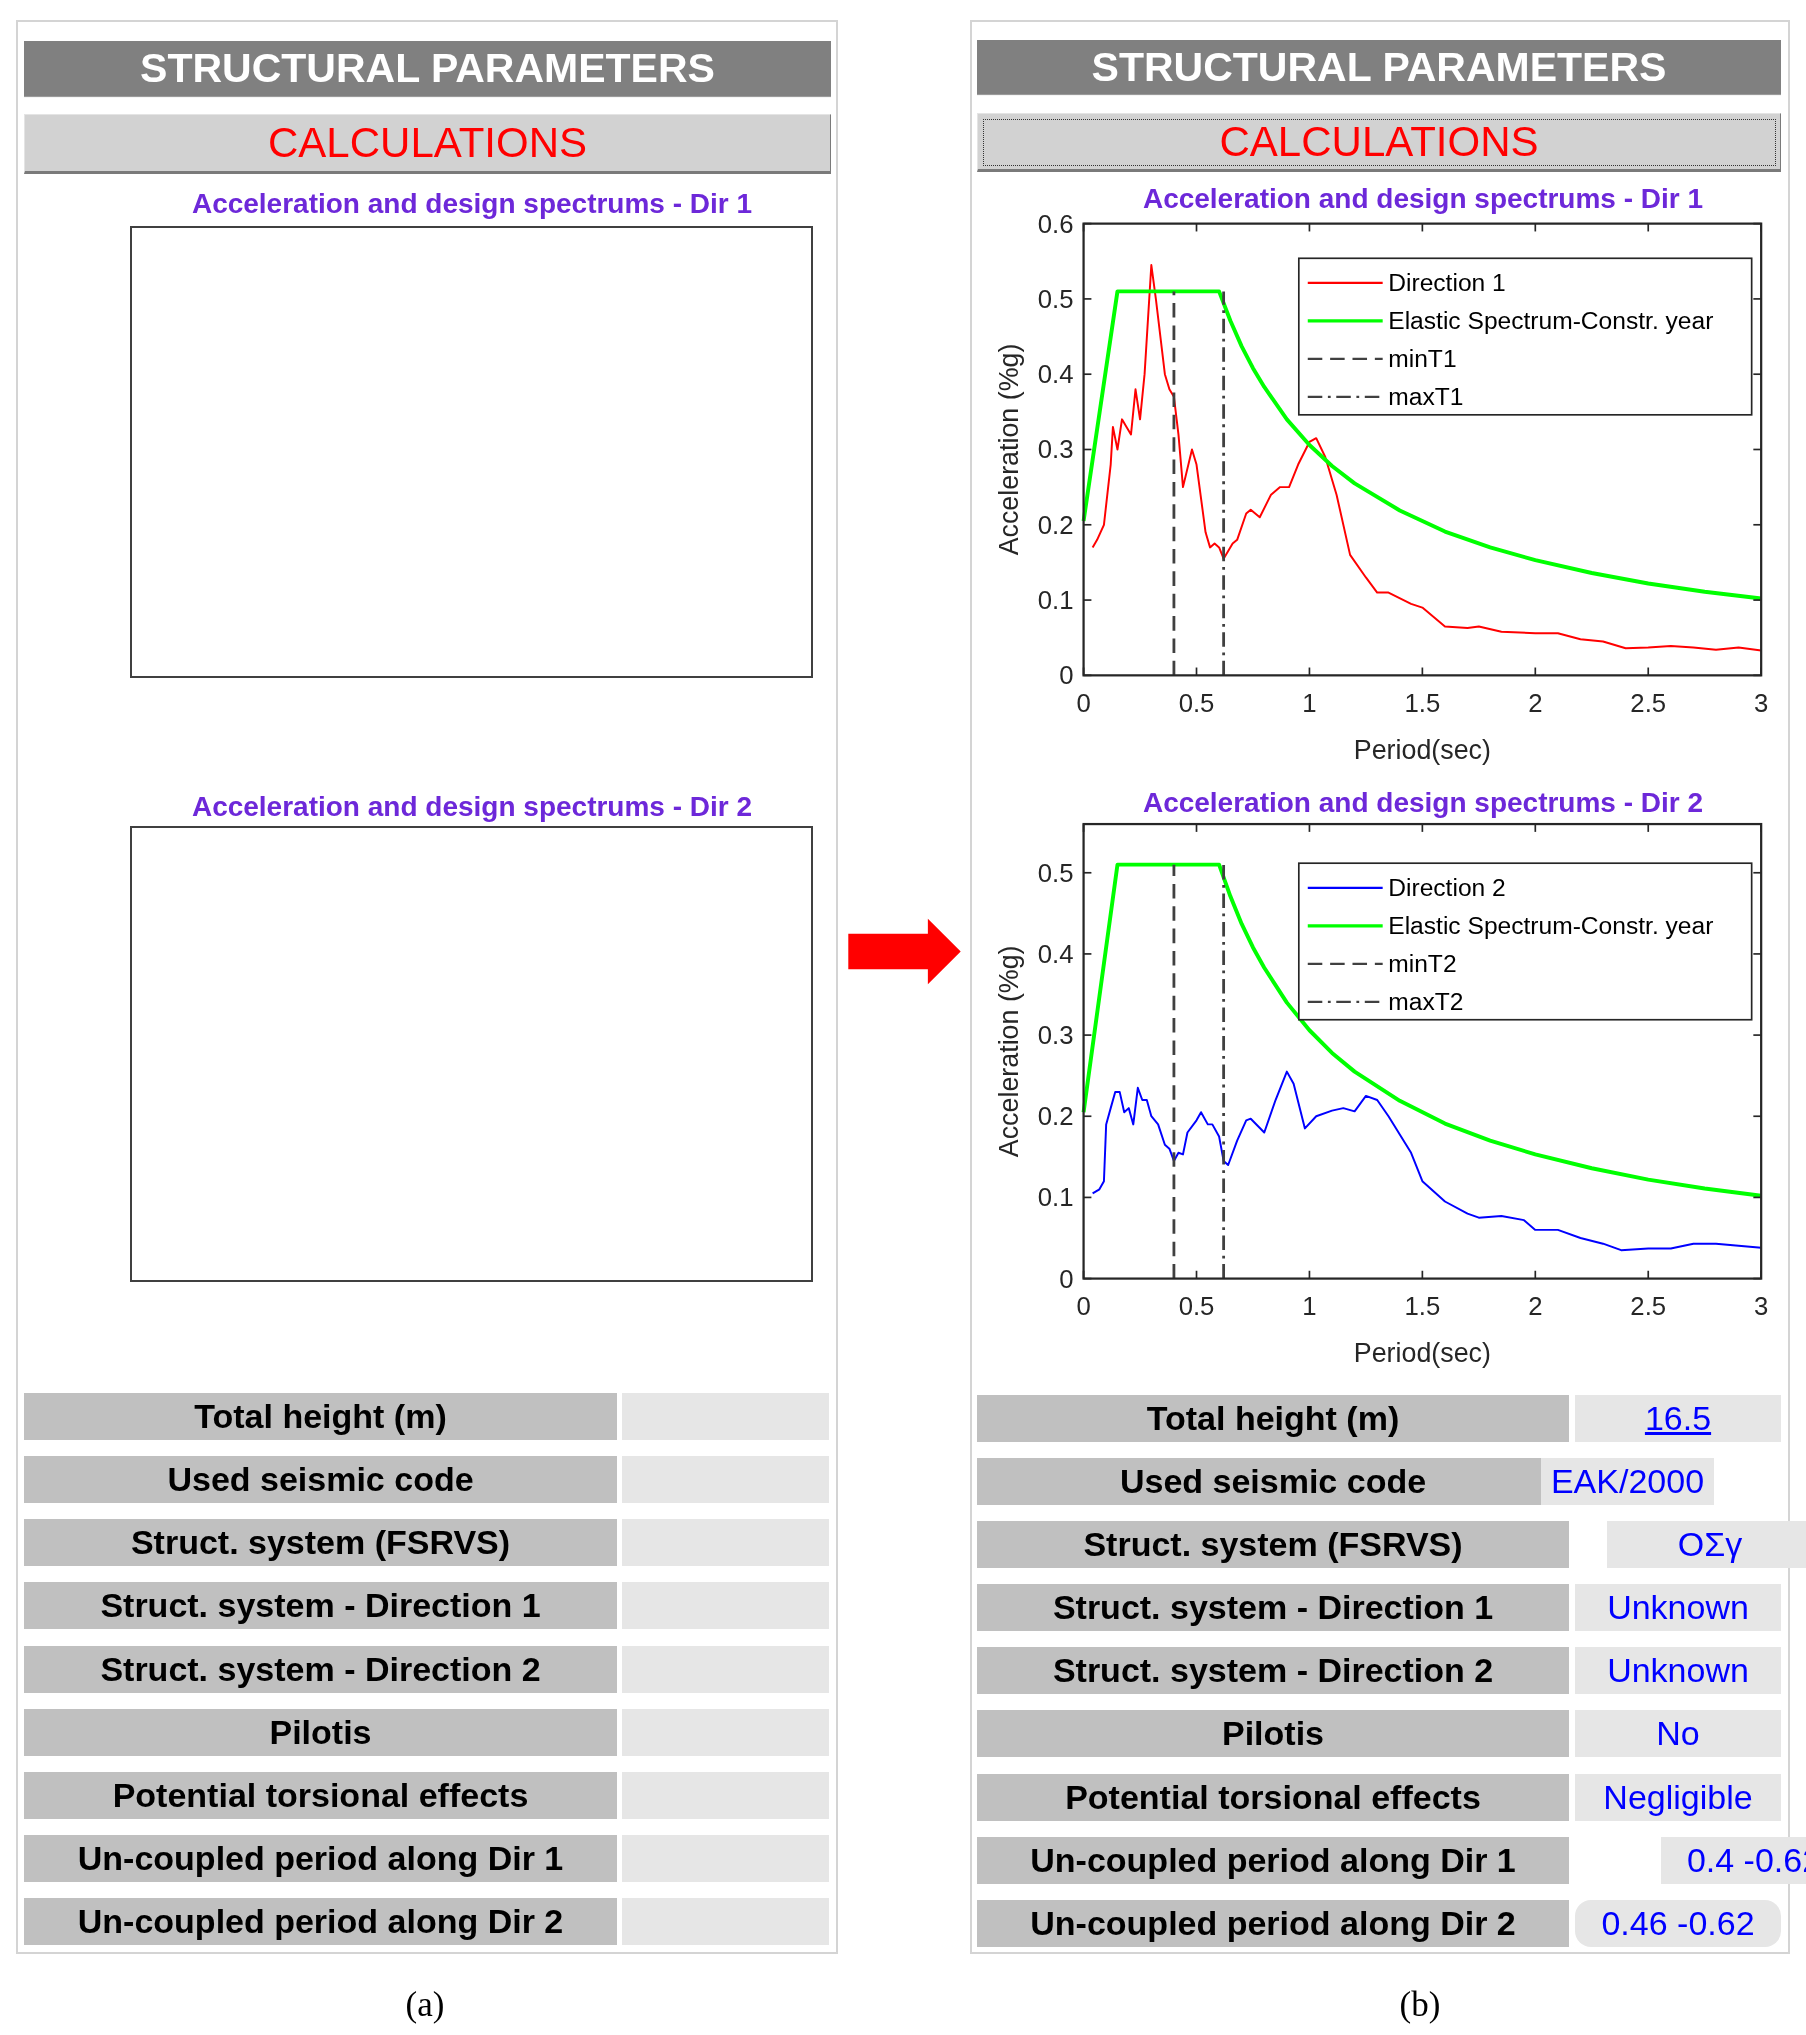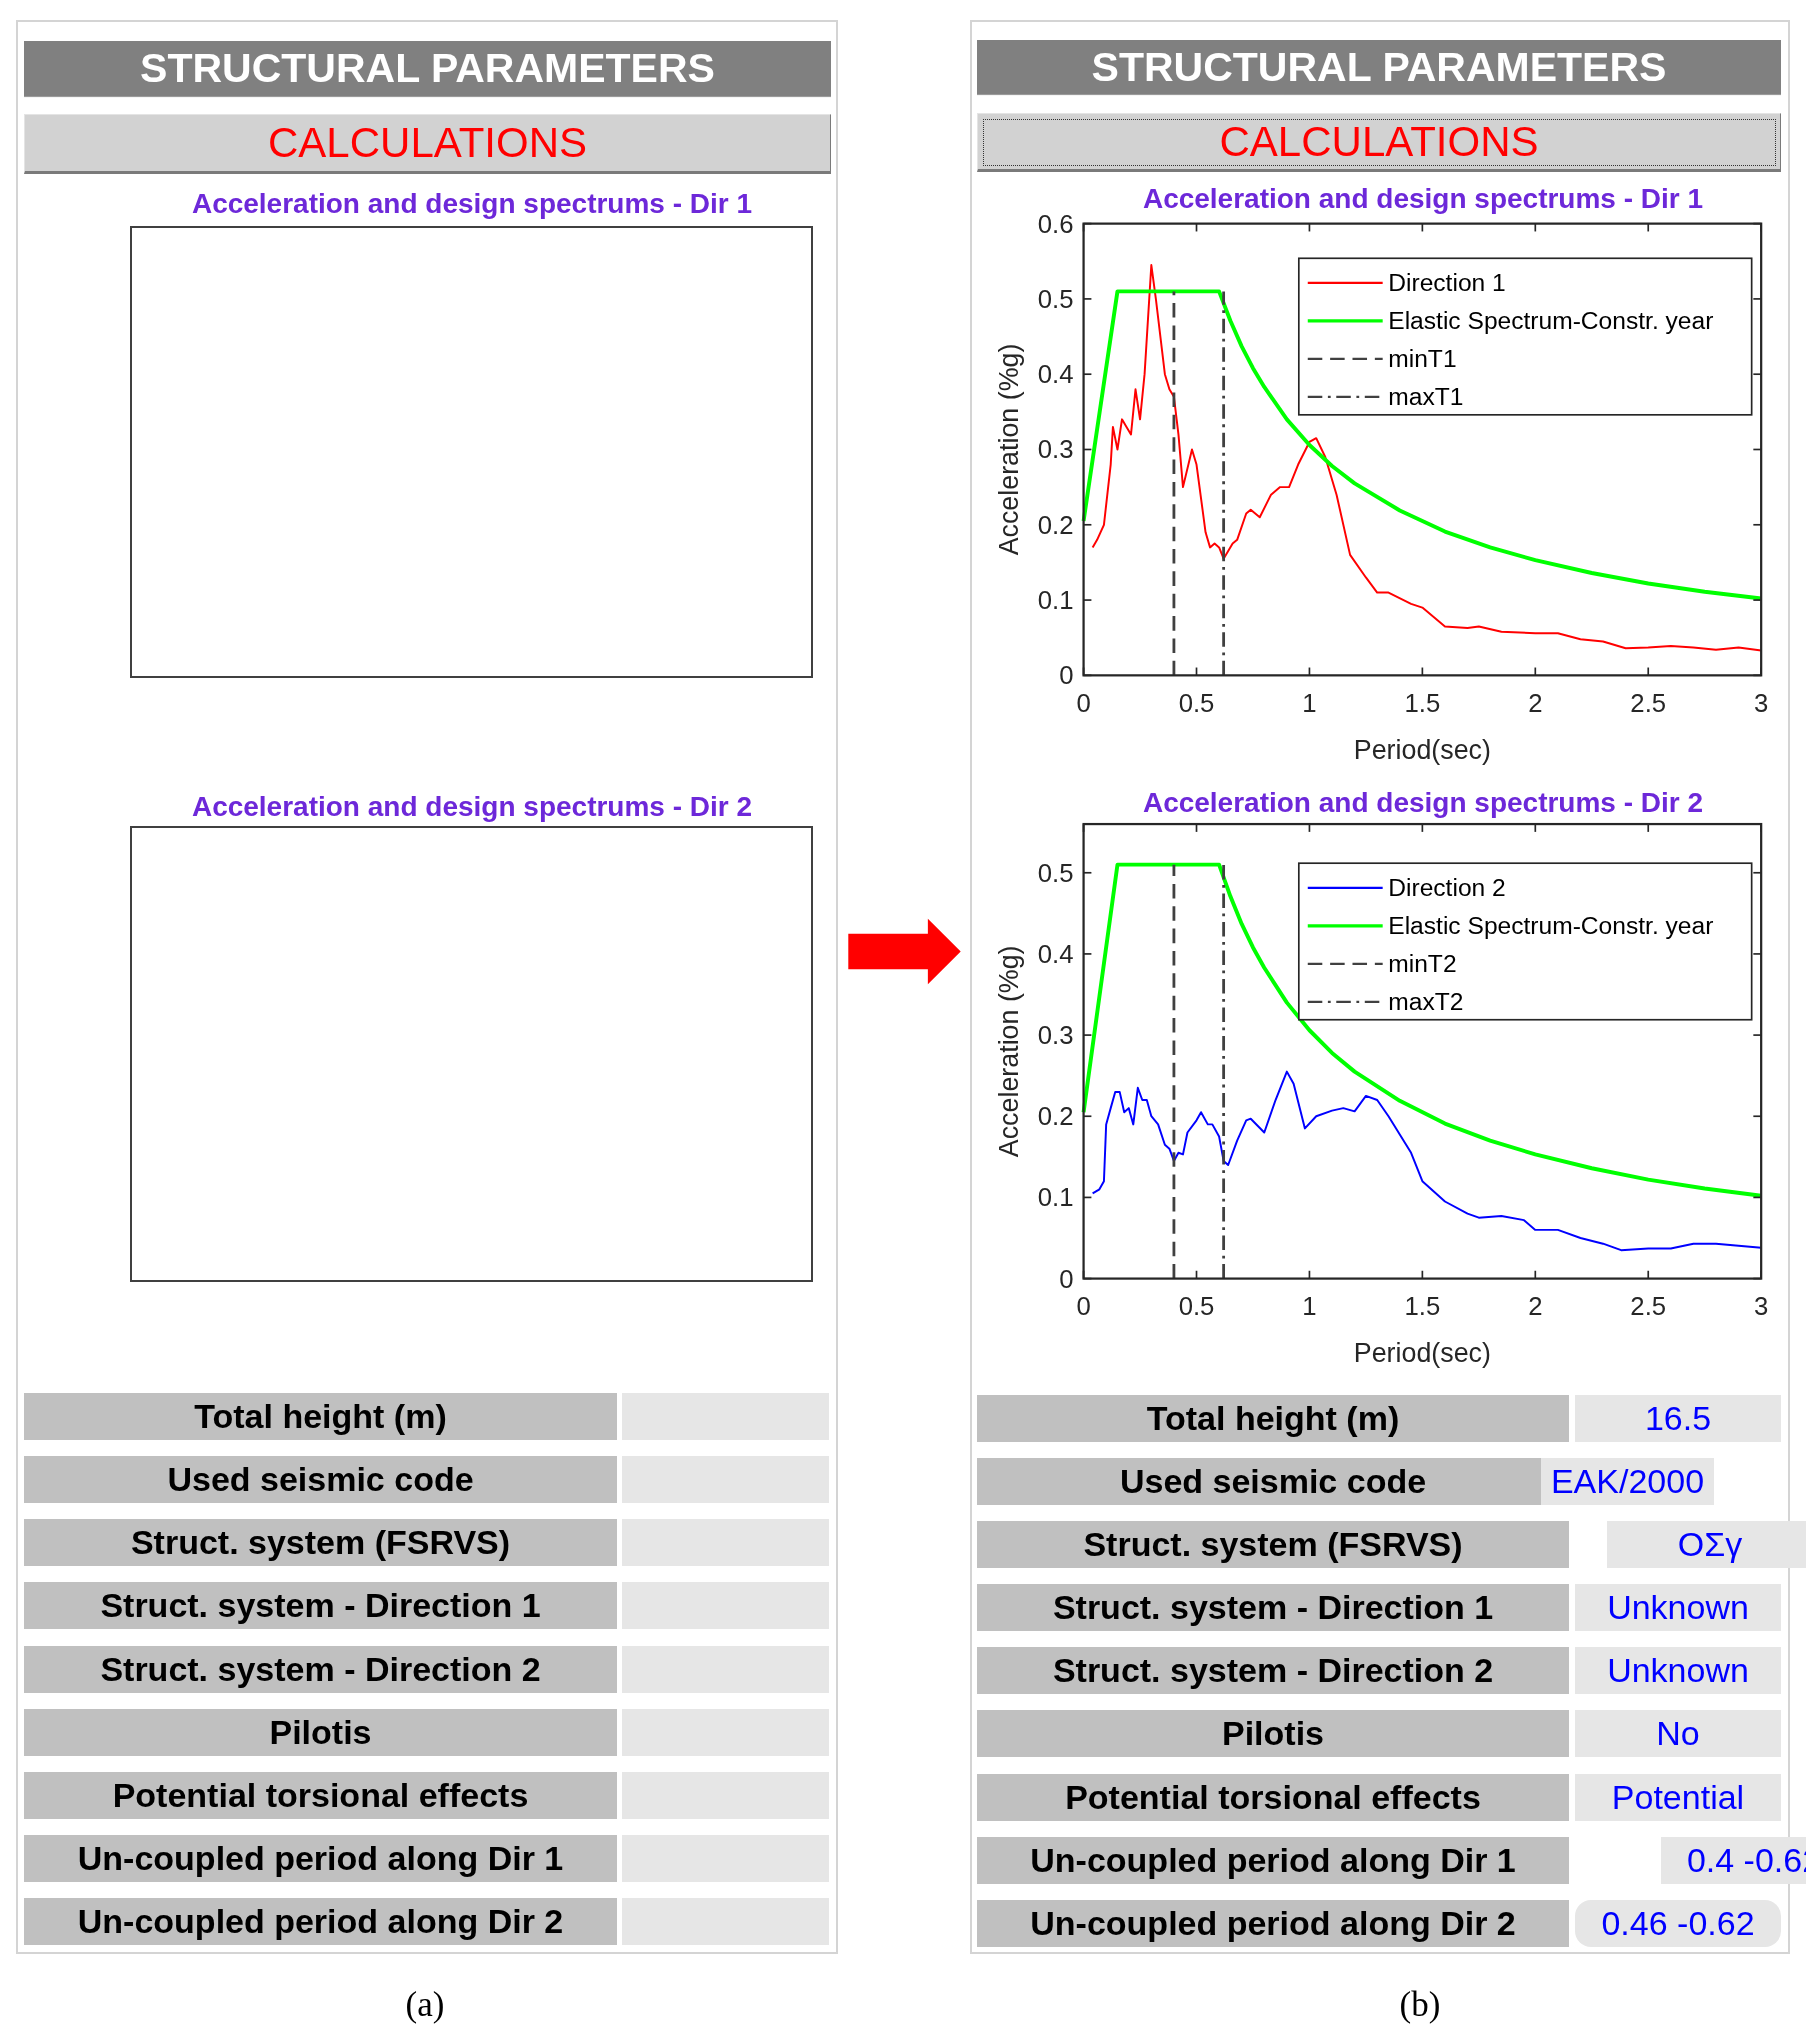--- a/index.html
+++ b/index.html
@@ -240,21 +240,21 @@
     <text x="2483" y="1671" class="legend-text">Elastic Spectrum-Constr. year</text>
     <line x1="2339" y1="1724" x2="2473" y2="1724" stroke="#404040" stroke-width="4" stroke-dasharray="26,14"></line>
     <text x="2483" y="1739" class="legend-text">minT2</text>
     <line x1="2339" y1="1792" x2="2473" y2="1792" stroke="#404040" stroke-width="4" stroke-dasharray="26,10,5,10"></line>
     <text x="2483" y="1807" class="legend-text">maxT2</text>
   </svg>
 
 <div id="rows-b">
     <div class="row" style="left: 0px; top: 1395px;">
       <div class="lbl" style="left: 977px; width: 592px;">Total height (m)</div>
-      <div class="val" style="left: 1575px; width: 206px;">16.5</div>
+      <div class="val" style="left: 1575px; width: 206px; text-decoration: underline;">16.5</div>
     </div>
     <div class="row" style="left: 0px; top: 1458px;">
       <div class="lbl" style="left: 977px; width: 592px;">Used seismic code</div>
       <div class="val" style="left: 1541px; width: 173px;">EAK/2000</div>
     </div>
     <div class="row" style="left: 0px; top: 1521px;">
       <div class="lbl" style="left: 977px; width: 592px;">Struct. system (FSRVS)</div>
       <div class="val" style="left: 1575px; width: 206px; margin-left: 32px;">ΟΣγ</div>
     </div>
     <div class="row" style="left: 0px; top: 1584px;">
@@ -264,21 +264,21 @@
     <div class="row" style="left: 0px; top: 1647px;">
       <div class="lbl" style="left: 977px; width: 592px;">Struct. system - Direction 2</div>
       <div class="val" style="left: 1575px; width: 206px;">Unknown</div>
     </div>
     <div class="row" style="left: 0px; top: 1710px;">
       <div class="lbl" style="left: 977px; width: 592px;">Pilotis</div>
       <div class="val" style="left: 1575px; width: 206px;">No</div>
     </div>
     <div class="row" style="left: 0px; top: 1774px;">
       <div class="lbl" style="left: 977px; width: 592px;">Potential torsional effects</div>
-      <div class="val" style="left: 1575px; width: 206px;">Potential</div>
+      <div class="val" style="left: 1575px; width: 206px;">Negligible</div>
     </div>
     <div class="row" style="left: 0px; top: 1837px;">
       <div class="lbl" style="left: 977px; width: 592px;">Un-coupled period along Dir 1</div>
       <div class="val" style="left: 1661px; width: 186px;">0.4 -0.62</div>
     </div>
     <div class="row" style="left: 0px; top: 1900px;">
       <div class="lbl" style="left: 977px; width: 592px;">Un-coupled period along Dir 2</div>
       <div class="val" style="left: 1575px; width: 206px; border-radius: 16px;">0.46 -0.62</div>
     </div>
   </div>

